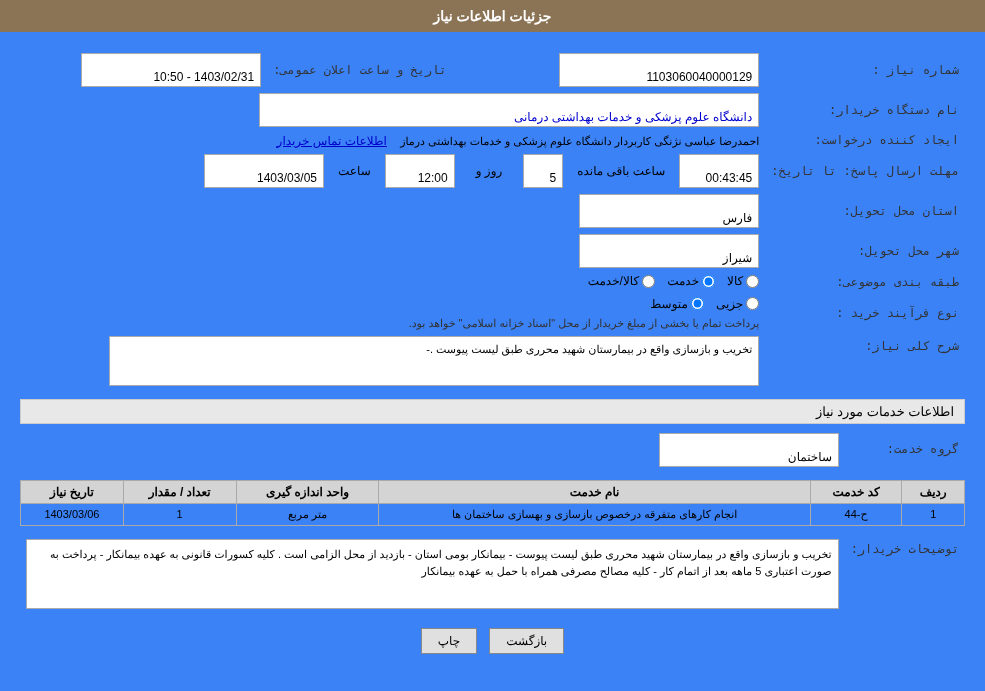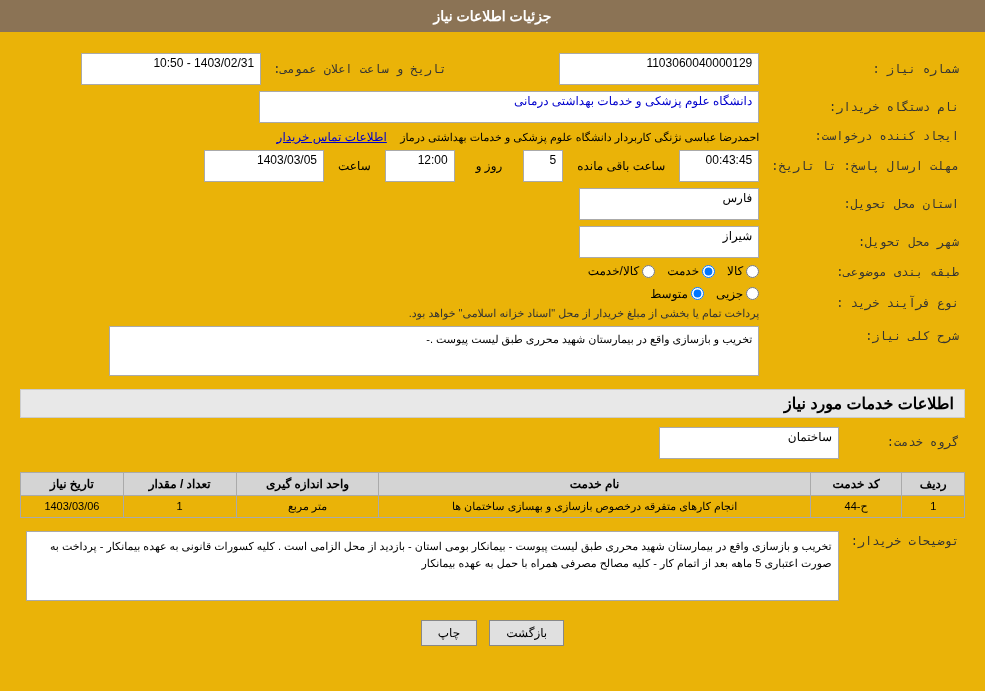--- a/index.html
+++ b/index.html
@@ -5,63 +5,63 @@
     * { box-sizing: border-box; margin: 0; padding: 0; }
     body {
       font-family: Tahoma, Arial, sans-serif;
       font-size: 12px;
       background: #f0f0f0;
       direction: rtl;
     }
     .page-container {
       width: 985px;
       min-height: 691px;
-      background: #eab308;
+      background: #3b82f6;
       margin: 0 auto;
     }
     .header-bar {
       background: #8B7355;
       color: #fff;
       text-align: center;
       padding: 8px 16px;
       font-size: 14px;
       font-weight: bold;
     }
     .content {
       padding: 10px 20px;
     }
     .section-title {
       background: #e8e8e8;
       border: 1px solid #ccc;
       padding: 4px 10px;
-      font-weight: bold;
+      font-weight: normal;
       margin: 10px 0 6px 0;
-      font-size: 16px;
+      font-size: 13px;
     }
     .form-table {
       width: 100%;
       border-collapse: collapse;
     }
     .form-table td {
       padding: 3px 6px;
       vertical-align: middle;
     }
     .label-cell {
       text-align: right;
       color: #333;
       white-space: nowrap;
       font-weight: normal;
       width: 120px;
       font-family: Liberation Mono, monospace;
     }
     .input-box {
       border: 1px solid #aaa;
       background: #fff;
-      padding: 2px 6px;
-      height: 32px;
+      padding: 16px 6px;
+      height: 22px;
       display: inline-block;
     }
     .input-medium {
       width: 220px;
     }
     .input-small {
       width: 120px;
     }
     .link-text {
       color: #0000cc;

